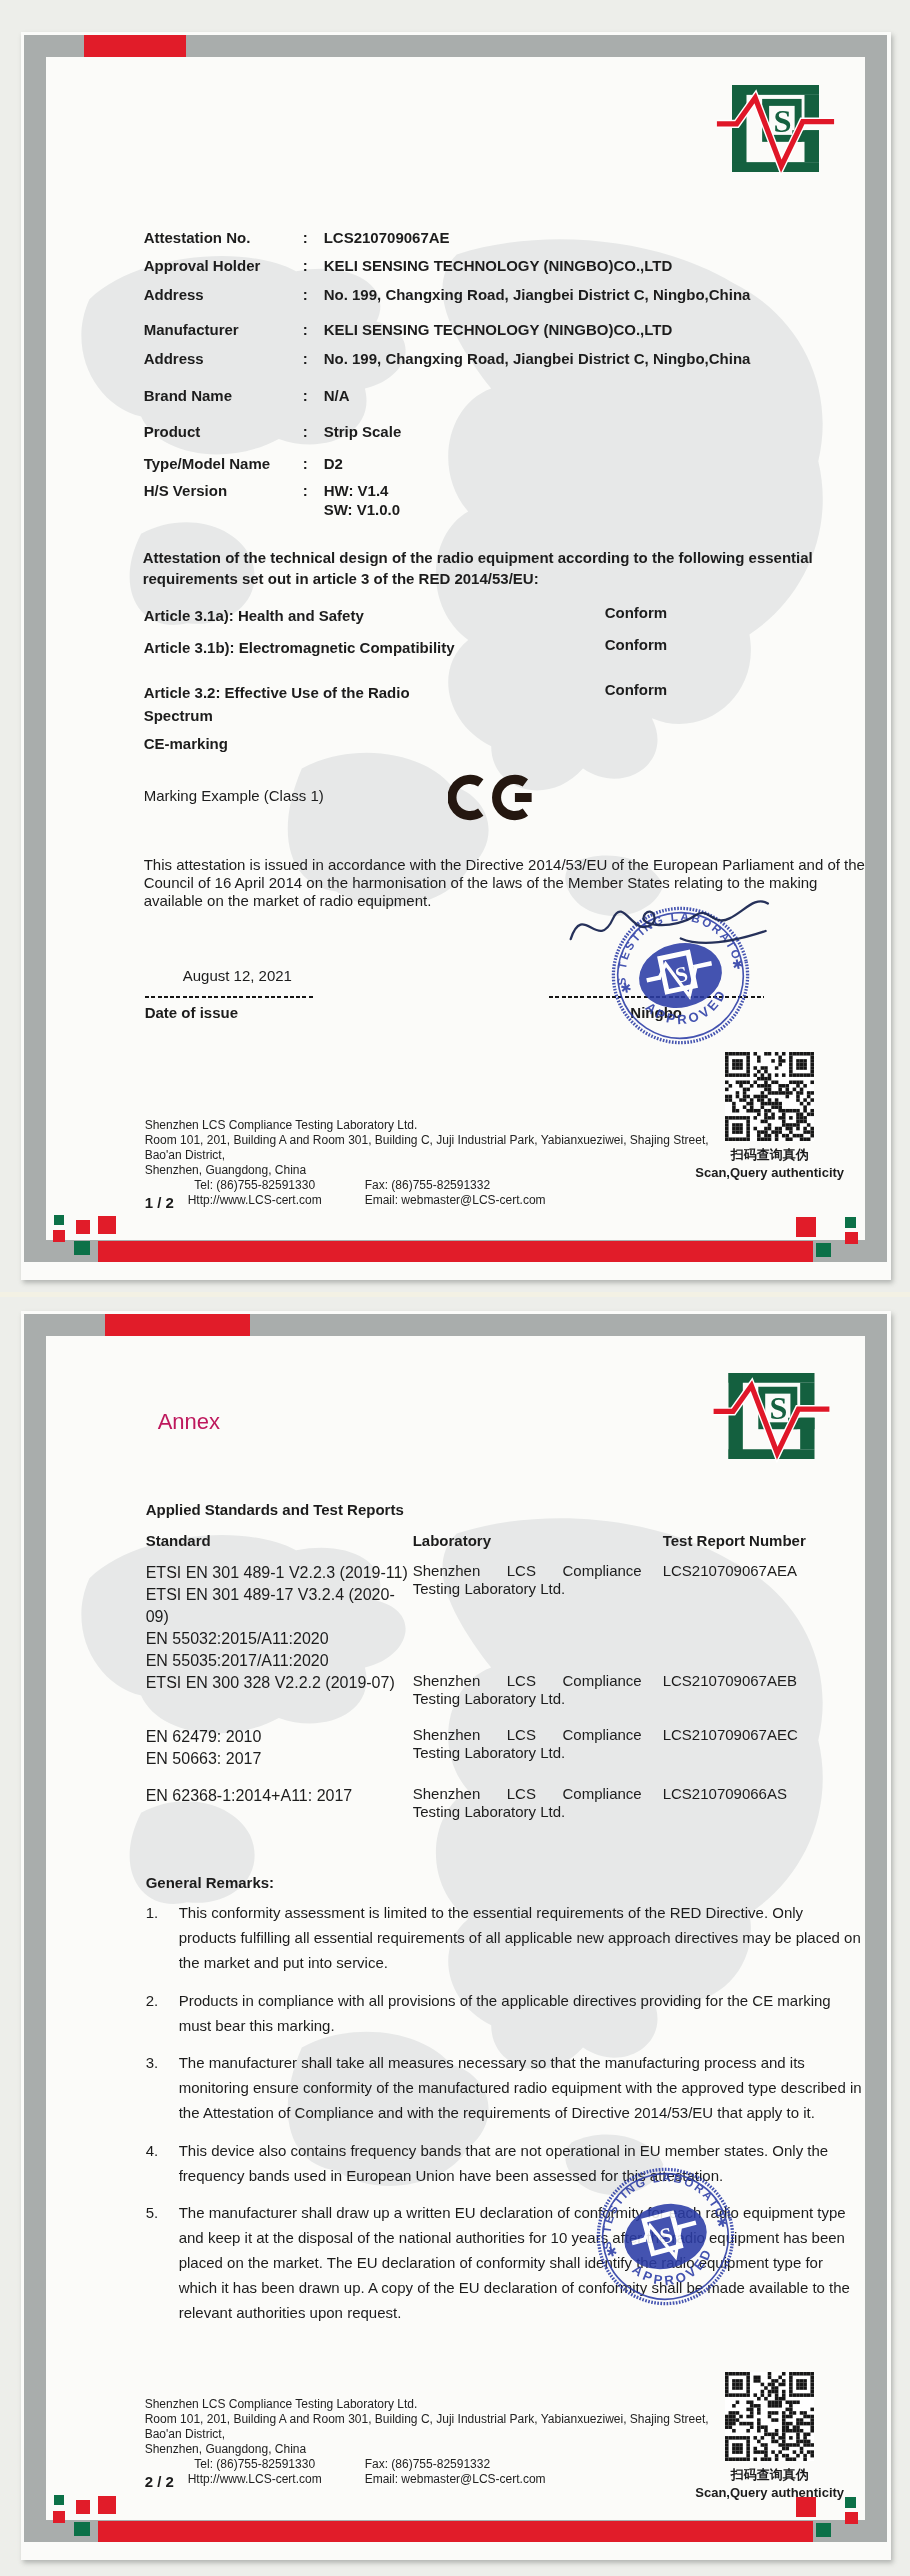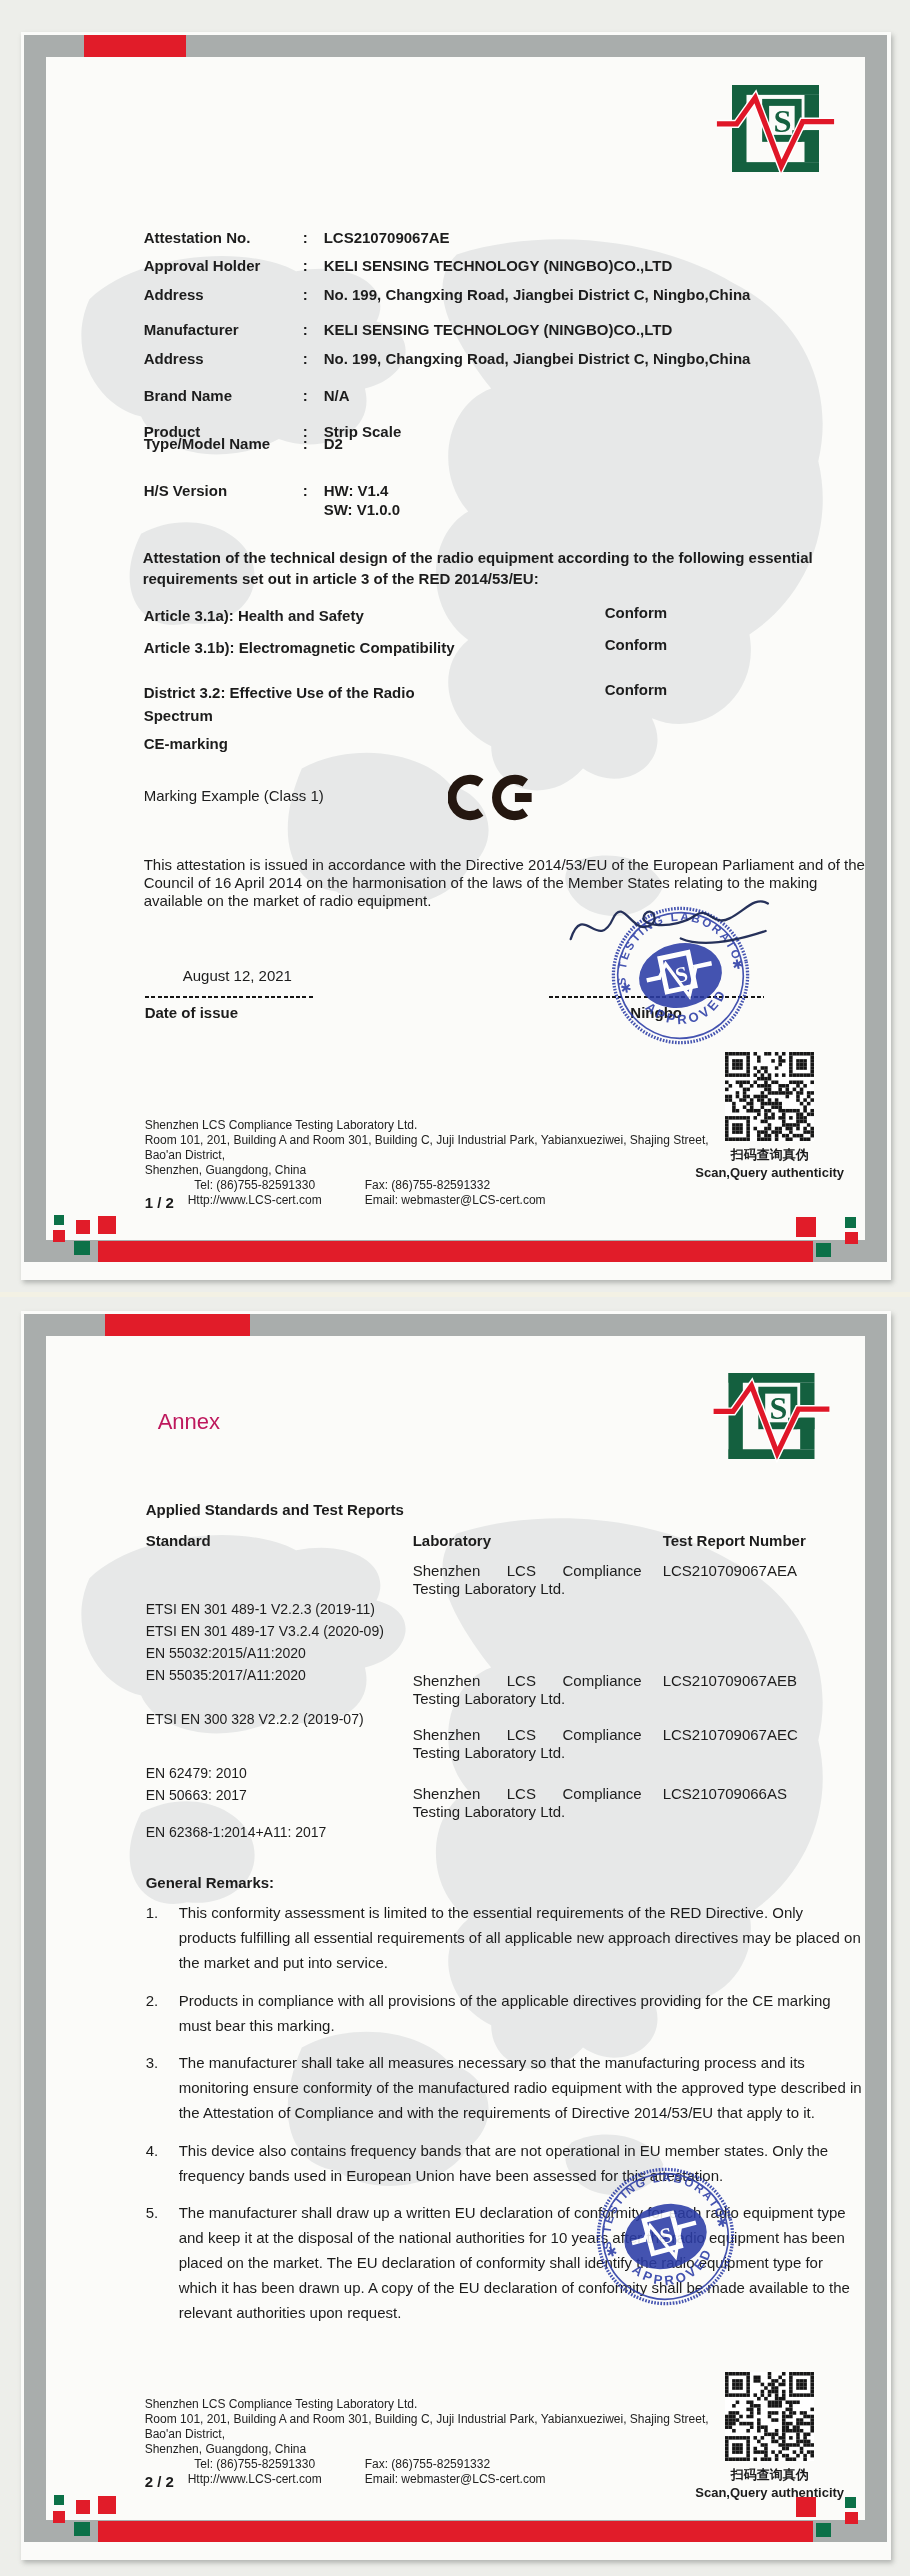--- a/index.html
+++ b/index.html
@@ -62,21 +62,21 @@
   .footer{left:124px;top:1086px;width:579px;font-size:12px;line-height:15px;color:#222;}
   .footer .cols{display:flex;text-align:center;}
   .footer .c1{width:220px;flex:none;}
   .page-num{left:124px;top:1162px;font-size:15px;font-weight:bold;}
   
   .sec-title{left:125px;top:190px;font-size:15px;font-weight:bold;}
   .thead{left:125px;top:221px;width:734px;font-size:15px;font-weight:bold;}
   .th-lab{position:absolute;left:267px;top:0;}
   .th-rep{position:absolute;left:517px;top:0;}
   .trow{left:125px;width:734px;}
-  .tstd{position:absolute;left:0;top:0;width:264px;font-size:14px;line-height:22px;margin-top:36px;}
+  .tstd{position:absolute;left:0;top:0;width:264px;font-size:16px;line-height:22px;}
   .tlab{position:absolute;left:267px;top:0;width:229px;font-size:15px;line-height:18px;text-align:justify;}
   .trep{position:absolute;left:517px;top:0;font-size:15px;}
   .gr-title{left:125px;top:563px;font-size:15px;font-weight:bold;}
   .remarks{left:125px;top:589px;width:727px;}
   .remark{display:flex;margin-bottom:12.6px;font-size:15px;line-height:25px;}
   .rnum{width:33px;flex:none;}
   .rtext{width:683px;}
 </style>
 </head>
 <body>
@@ -155,21 +155,21 @@
     <div class="abs frow" style="top:354px">
         <span class="flabel">Brand Name</span>
         <span class="fcolon">:</span>
         <span class="fvalue">N/A</span>
       </div>
     <div class="abs frow" style="top:390px">
         <span class="flabel">Product</span>
         <span class="fcolon">:</span>
         <span class="fvalue">Strip Scale</span>
       </div>
-    <div class="abs frow" style="top:402px">
+    <div class="abs frow" style="top:422px">
         <span class="flabel">Type/Model Name</span>
         <span class="fcolon">:</span>
         <span class="fvalue">D2</span>
       </div>
     <div class="abs frow" style="top:449px">
         <span class="flabel">H/S Version</span>
         <span class="fcolon">:</span>
         <span class="fvalue">
           <div>HW: V1.4</div>
           <div>SW: V1.0.0</div>
@@ -180,21 +180,21 @@
 
     <div class="abs arow" style="top:572px">
       <div class="aname">Article 3.1a): Health and Safety</div>
       <div class="astatus">Conform</div>
     </div>
     <div class="abs arow" style="top:604px">
       <div class="aname">Article 3.1b): Electromagnetic Compatibility</div>
       <div class="astatus">Conform</div>
     </div>
     <div class="abs arow" style="top:649px">
-      <div class="aname">District 3.2: Effective Use of the Radio Spectrum</div>
+      <div class="aname">Article 3.2: Effective Use of the Radio Spectrum</div>
       <div class="astatus">Conform</div>
     </div>
 
     <div class="abs ce-head">CE-marking</div>
 
     <div class="abs ce-mark">
       <svg viewBox="0 0 132 66" width="100%" height="100%">
         <g fill="none" stroke="#241710" stroke-width="13">
           <path d="M 47 12 A 26 26 0 1 0 47 54"></path>
           <path d="M 111 12 A 26 26 0 1 0 111 54"></path>

